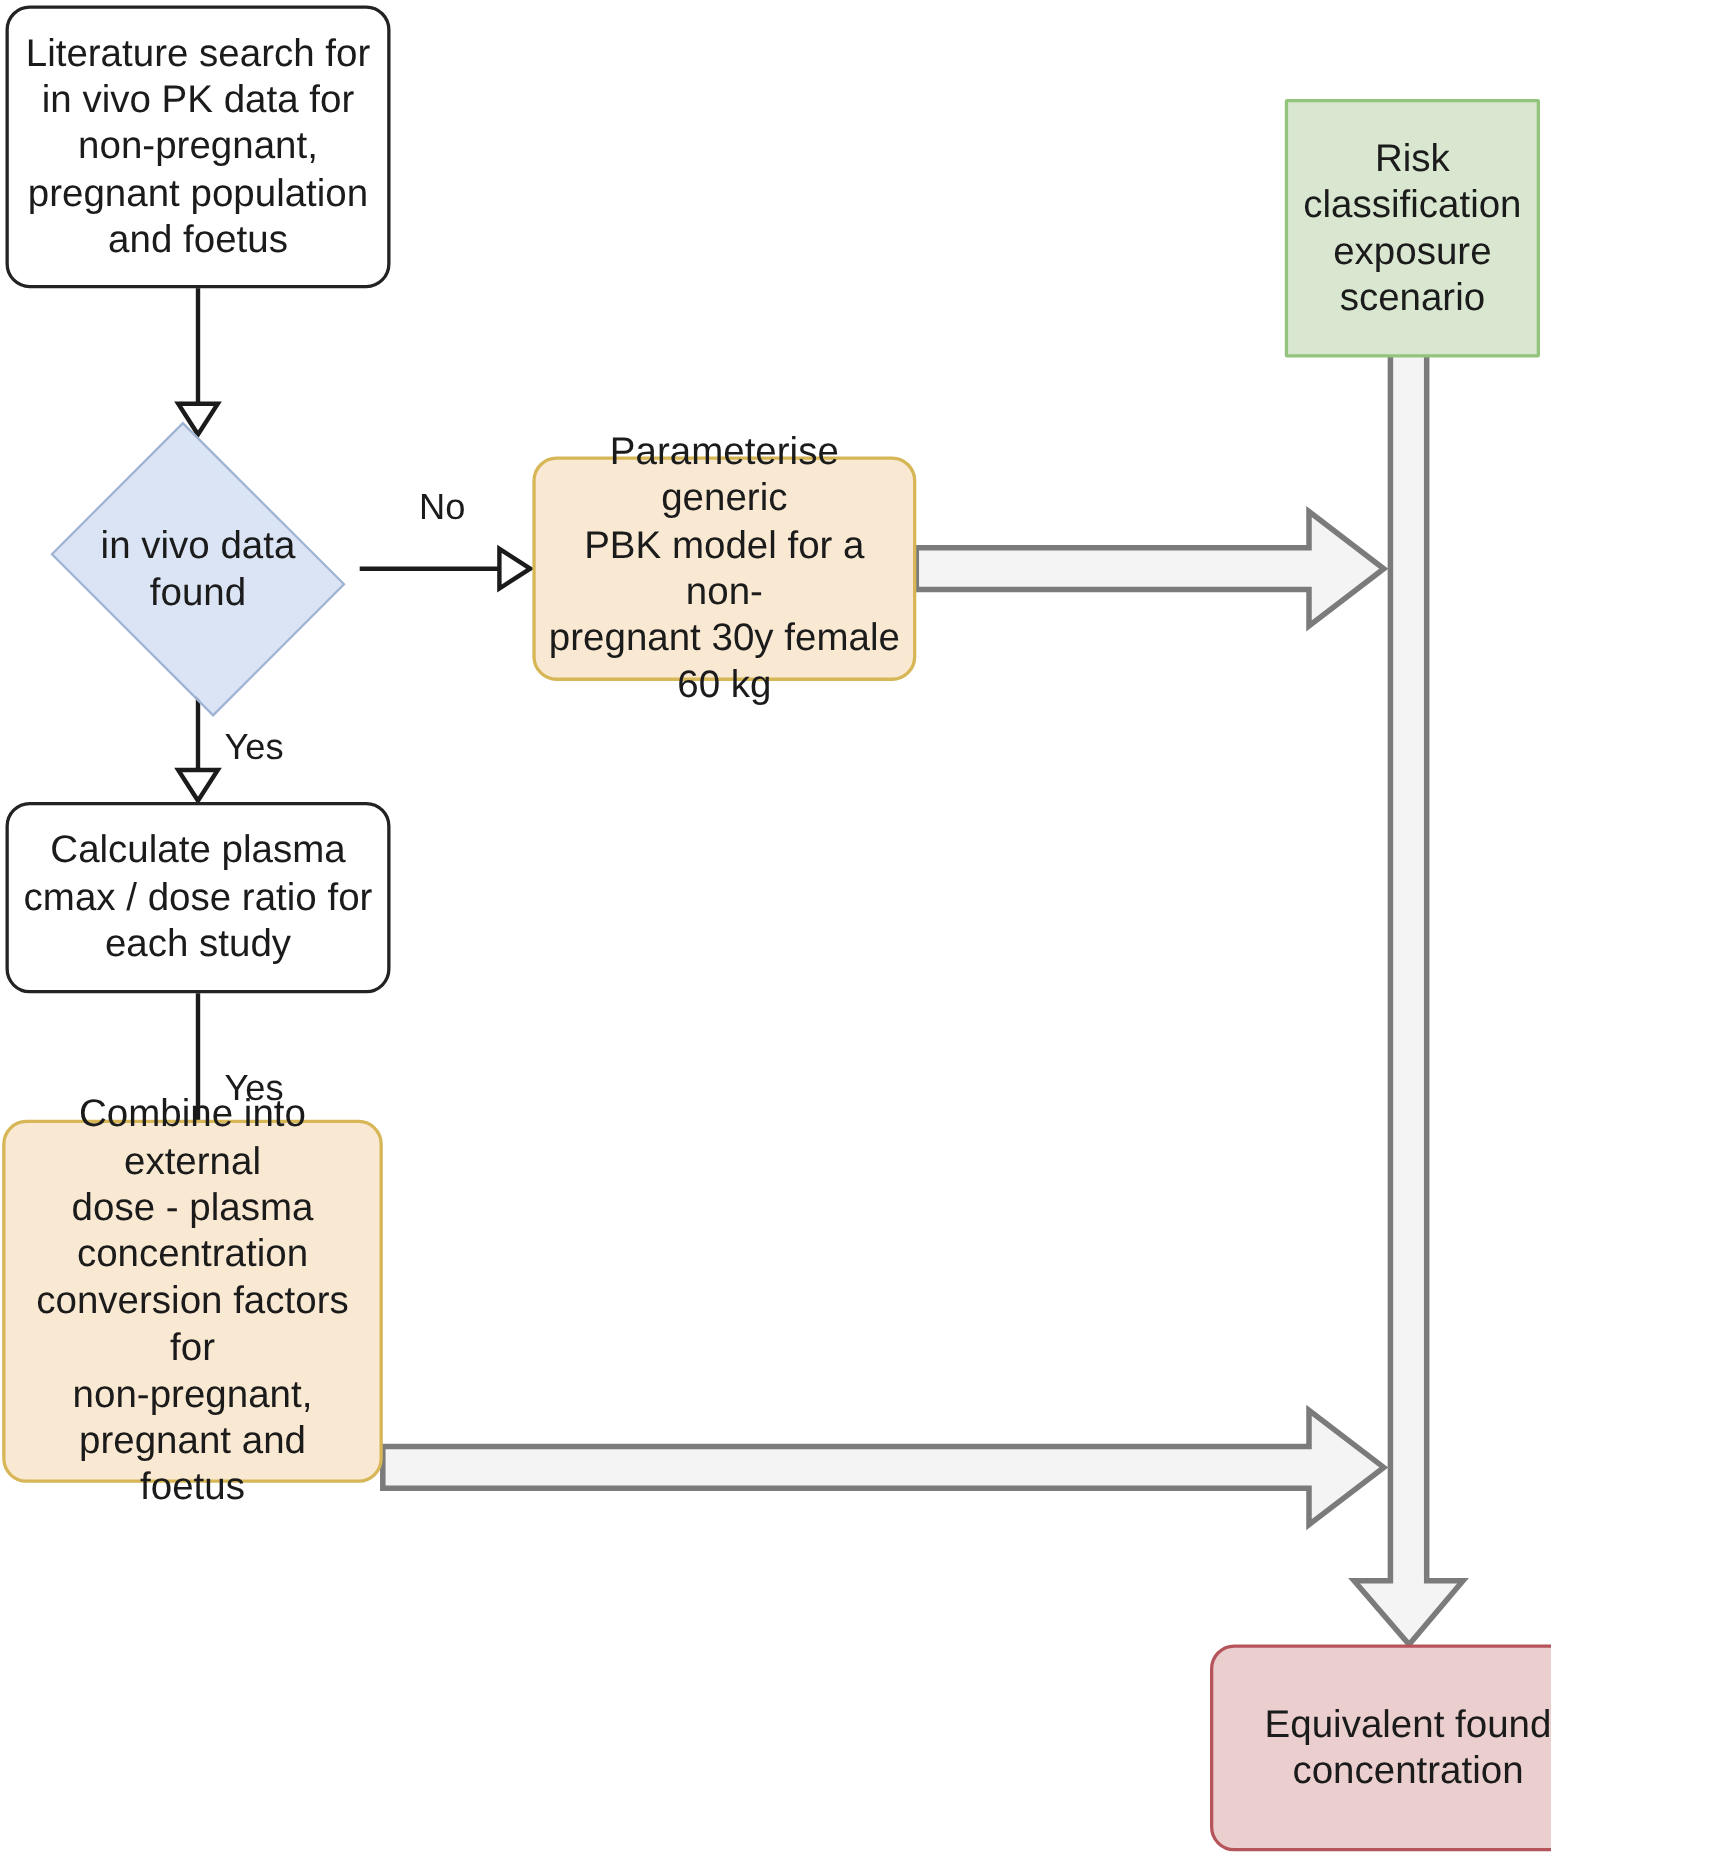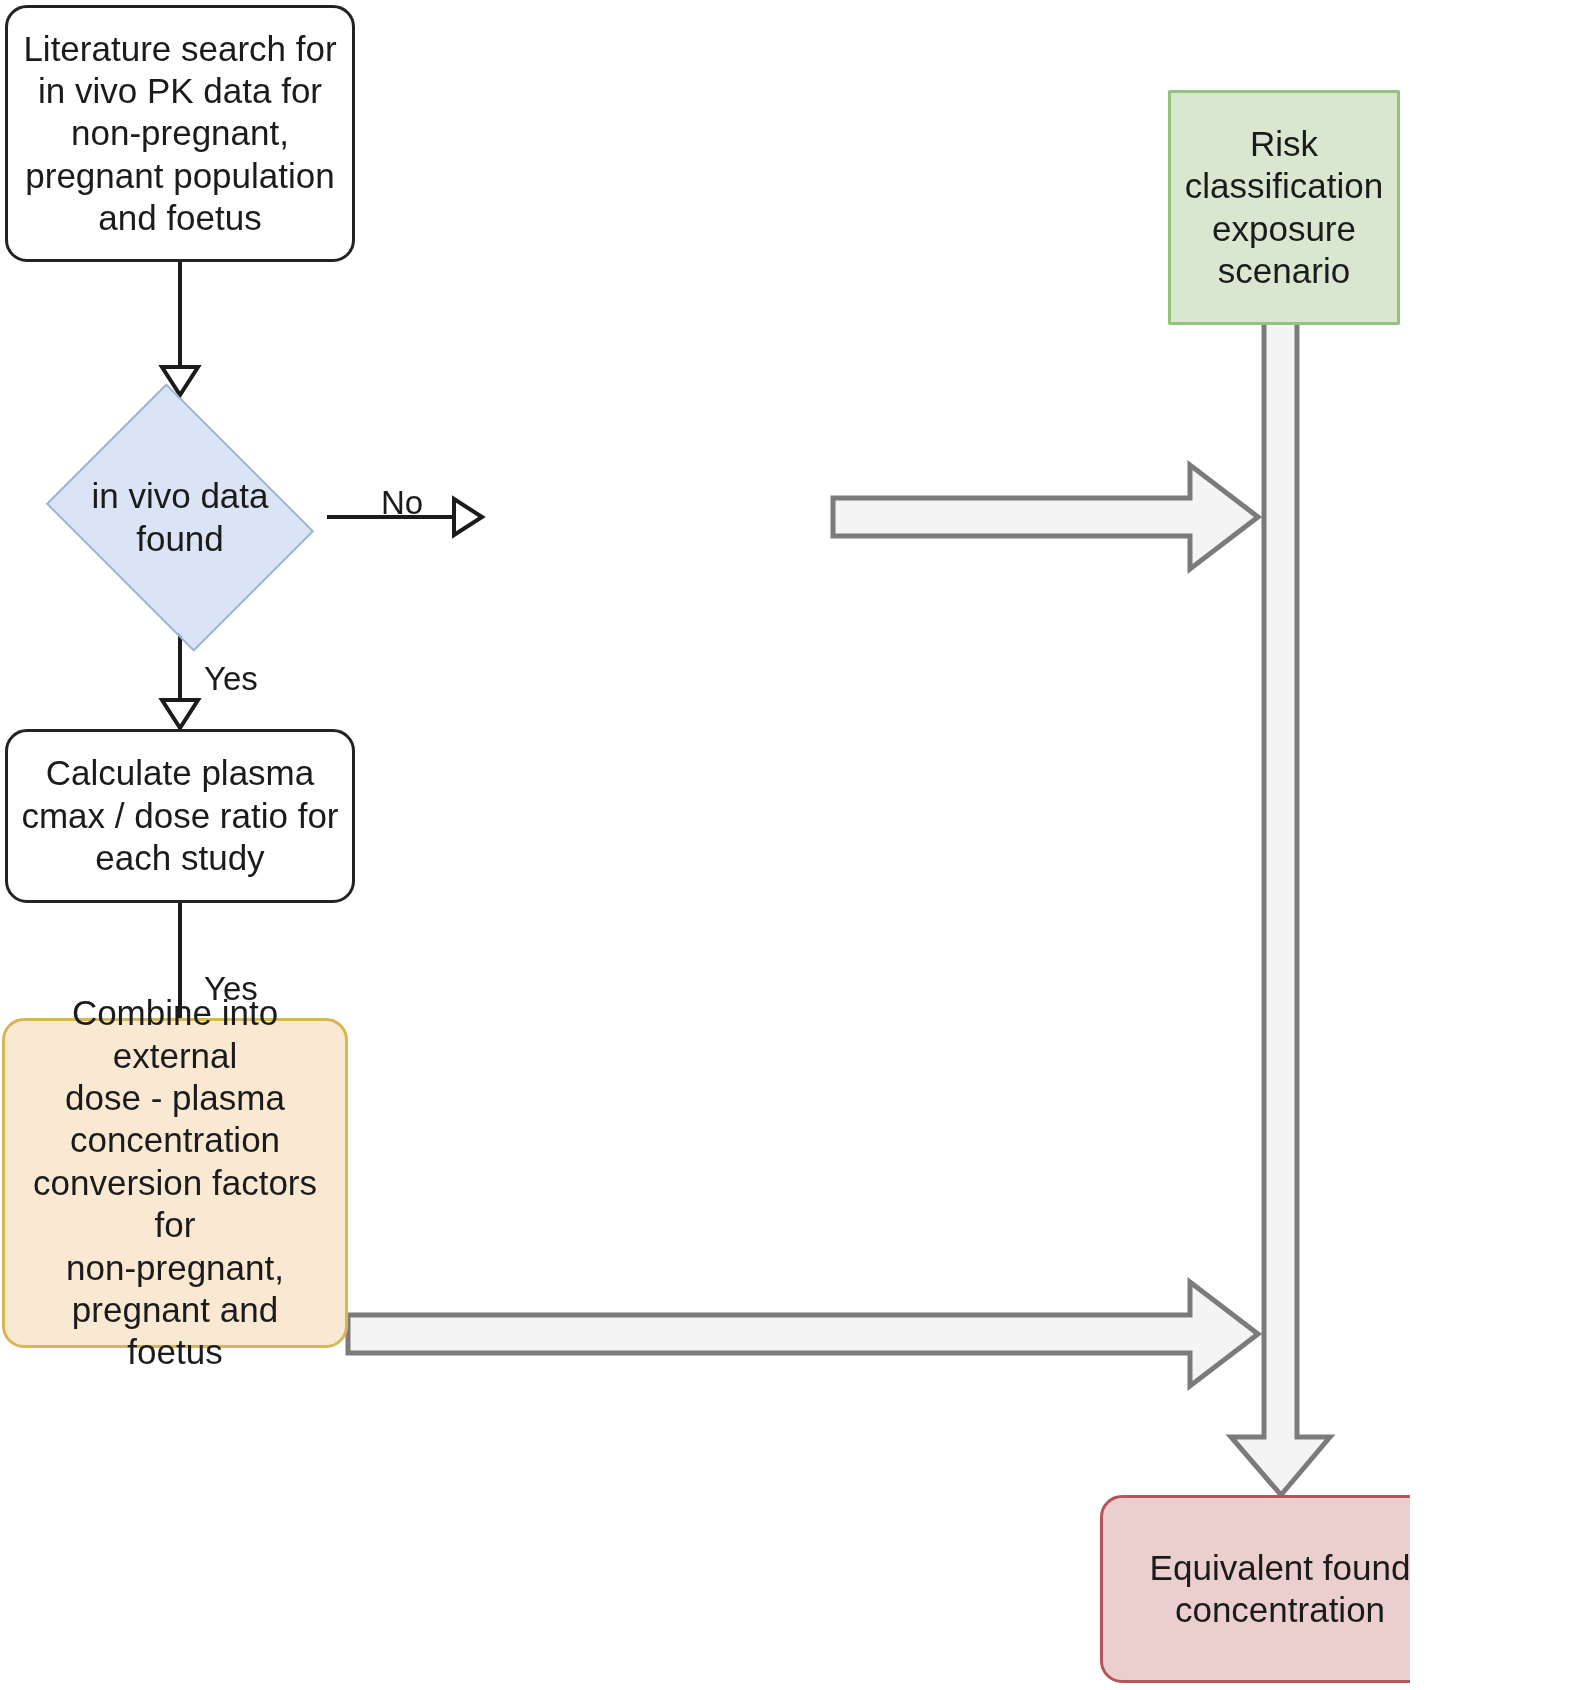--- a/index.html
+++ b/index.html
@@ -139,20 +139,26 @@
 pregnant population
 and foetus</span>
   </div>
 
   <div class="node node-decision" style="left:35px; top:400px;">
     <div class="decision-shape"></div>
     <span class="decision-label">in vivo data
 found</span>
   </div>
 
+  <div class="node node-orange" style="left:484px; top:415px; width:349px; height:204px; padding:0 10px;">
+    <span>Parameterise generic
+PBK model for a non-
+pregnant 30y female
+60 kg</span>
+  </div>
 
   <div class="node node-process" style="left:5px; top:729px; width:350px; height:174px; padding:0 12px;">
     <span>Calculate plasma
 cmax / dose ratio for
 each study</span>
   </div>
 
   <div class="node node-orange" style="left:2px; top:1018px; width:346px; height:330px; padding:0 18px;">
     <span>Combine into external
 dose - plasma
@@ -167,21 +173,21 @@
 classification
 exposure
 scenario</span>
   </div>
 
   <div class="node node-pink" style="left:1100px; top:1495px; width:360px; height:188px; padding:0 12px;">
     <span>Equivalent found
 concentration</span>
   </div>
 
-  <div class="edge-label" style="left:381px; top:484px;">
+  <div class="edge-label" style="left:381px; top:442px;">
     <span>No</span>
   </div>
 
   <div class="edge-label" style="left:204px; top:660px;">
     <span>Yes</span>
   </div>
 
   <div class="edge-label" style="left:204px; top:970px;">
     <span>Yes</span>
   </div>

